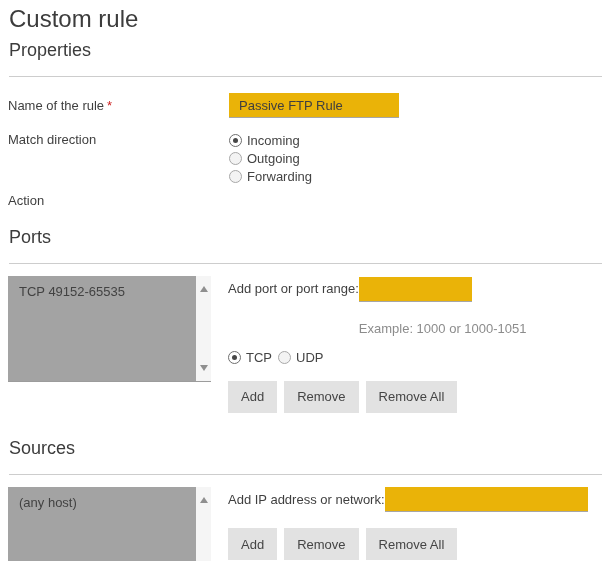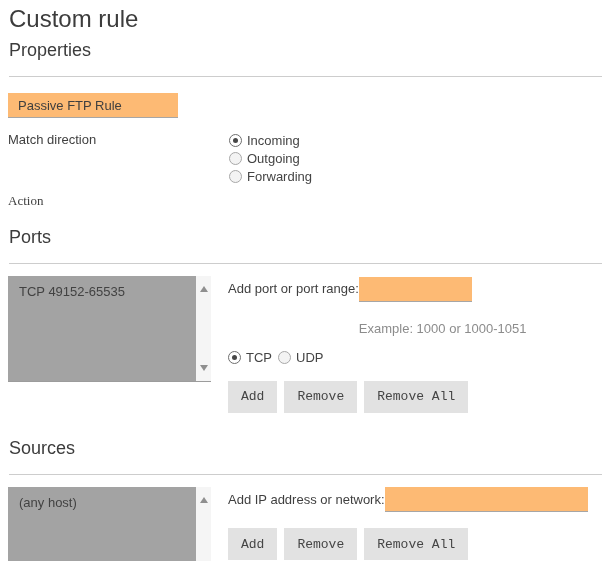--- a/index.html
+++ b/index.html
@@ -19,28 +19,28 @@
     font-size: 18px; line-height: 20px; font-weight: 400;
     color: #3c3c3c; margin-left: 1px; padding-bottom: 16px;
     border-bottom: 1px solid #cdcdcd;
   }
   .mt-ports { margin-top: 17px; }
   .mt-sources { margin-top: 25px; }
 
   .form-row { display: flex; align-items: flex-start; }
   .row-name { margin-top: 16px; }
   .row-direction { margin-top: 13px; }
-  .row-action { margin-top: 7px; font-family: Liberation Serif, serif; }
+  .row-action { margin-top: 7px; }
   .flabel { flex: 0 0 221px; line-height: 25px; color: #3f3f3f; }
   .row-direction .flabel, .row-action .flabel { line-height: 18px; }
   .req { color: #cc2222; margin-left: 3px; }
 
   .text-input {
     display: inline-block; height: 25px; padding: 0 10px;
-    background: #fdba74; border: none; border-bottom: 1px solid #a6a6a6;
+    background: #eab308; border: none; border-bottom: 1px solid #a6a6a6;
     font-family: inherit; font-size: 13px; color: #3f3f3f;
     border-radius: 0; outline: none; vertical-align: baseline;
   }
   .name-input { width: 170px; }
   .port-input { width: 113px; }
   .ip-input   { width: 203px; }
 
   .radio-stack { display: flex; flex-direction: column; }
   .radio-opt { display: flex; align-items: center; height: 18px; cursor: default; }
   .radio {
@@ -80,33 +80,36 @@
 
   .proto-line { display: flex; align-items: center; margin-top: 13px; }
   .proto-line .radio-opt { height: 18px; }
   .proto-line .radio-opt + .radio-opt { margin-left: 6px; justify-content: space-between; }
 
   .btn-row { display: flex; margin-top: 14px; }
   .btn-row.src-btns { margin-top: 16px; }
   .btn {
     height: 32px; padding: 0 13px; margin-right: 7px;
     background: #e2e2e2; border: none; border-radius: 0;
-    font-family: Liberation Mono, monospace; font-size: 13px; color: #454545; cursor: pointer;
+    font-family: Liberation Sans, sans-serif; font-size: 13px; color: #454545; cursor: pointer;
   }
 </style>
 </head>
 <body>
 
 <div class="page">
 
   <h1 class="page-title">Custom rule</h1>
 
   <h2 class="section-heading">Properties</h2>
 
   <div class="form-row row-name">
+    <div class="flabel">
+      <span>Name of the rule</span><span class="req">*</span>
+    </div>
     <input type="text" class="text-input name-input" value="Passive FTP Rule" style="">
   </div>
 
   <div class="form-row row-direction">
     <div class="flabel">Match direction</div>
     <div class="radio-stack">
       <label class="radio-opt">
         <span class="radio selected"></span>
         <span>Incoming</span>
       </label>

